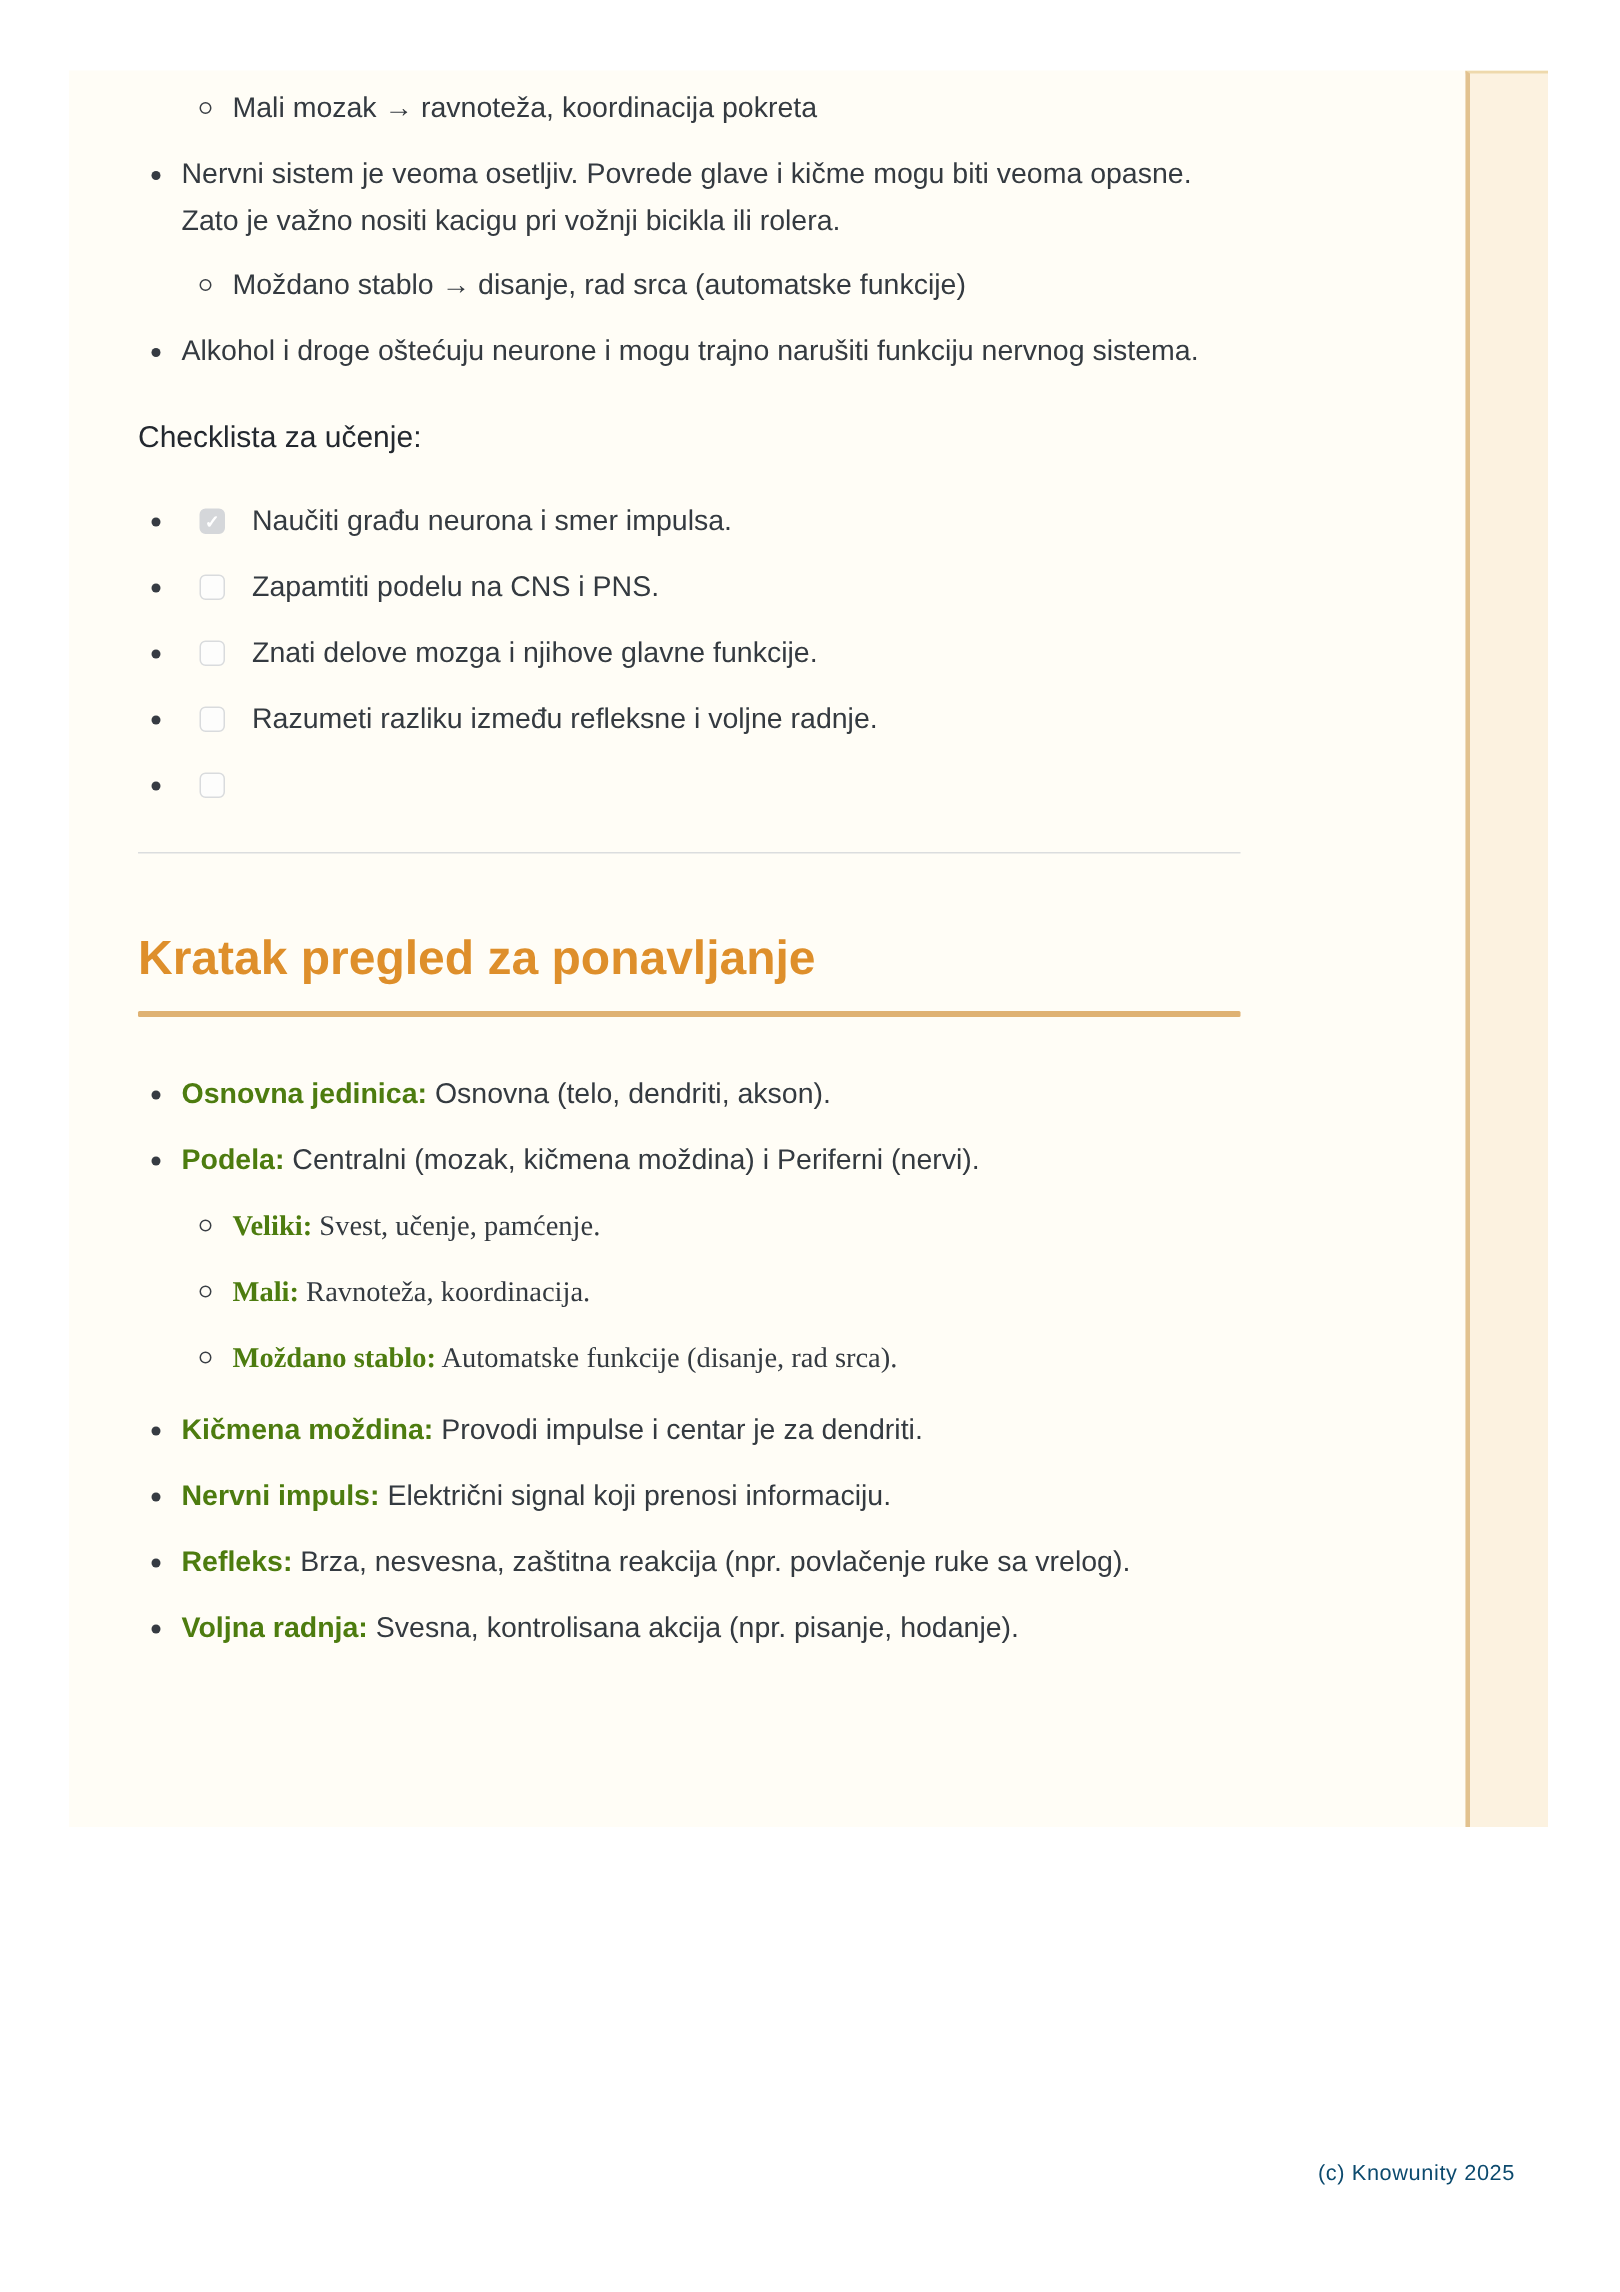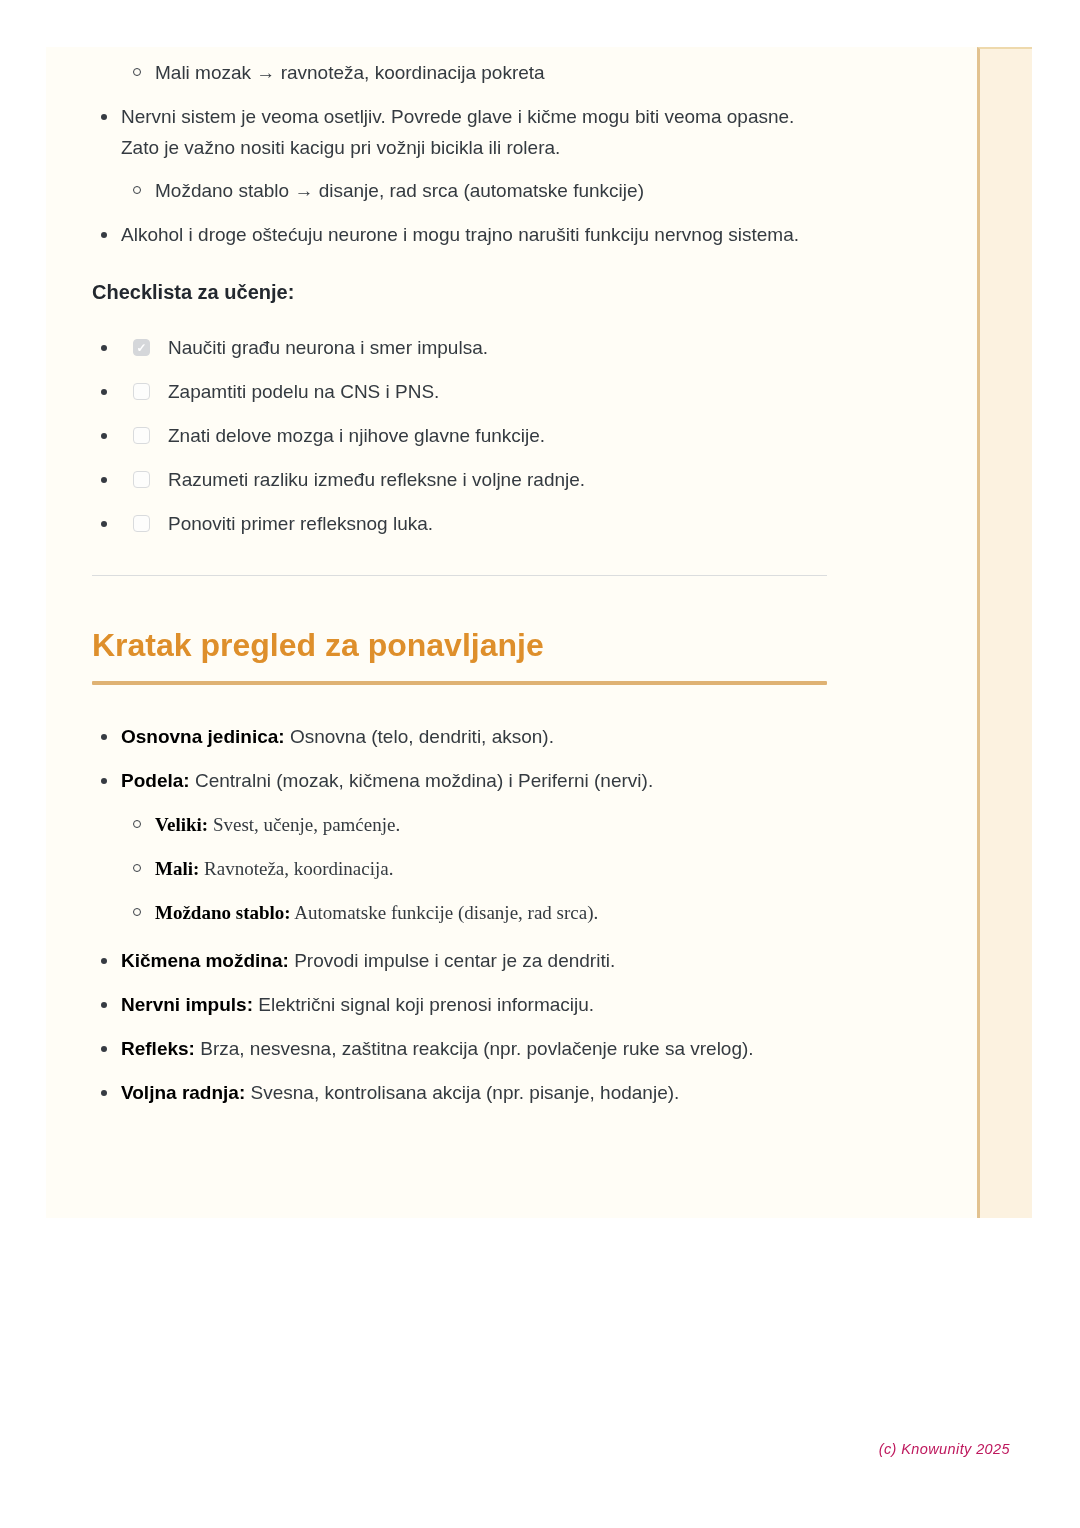--- a/index.html
+++ b/index.html
@@ -44,21 +44,21 @@
     flex: 0 0 auto;
     width: 8px; height: 8px;
     border-radius: 50%;
     border: 1.5px solid #3a3f45;
     background: transparent;
     margin: 11px 14px 0 41px;
   }
   .mb-line { margin-bottom: 13px; }
   .mb-para { margin-bottom: 12px; margin-top: 10px; }
   .section-title {
-    font-weight: bold;
+    font-weight: normal;
     font-size: 20px;
     color: #23282f;
     margin: 27px 0 24px 0;
   }
   .check-row { display: flex; align-items: flex-start; margin-bottom: 13px; }
   .checkbox {
     flex: 0 0 auto;
     width: 17px; height: 17px;
     border-radius: 4px;
     border: 1.5px solid #d9dbdd;
@@ -90,30 +90,29 @@
     font-weight: bold;
     color: #de8f2b;
   }
   .heading-rule {
     width: 735px; height: 4px;
     background: #dfb273;
     margin-top: 15px;
     border-radius: 1px;
   }
   .summary-list { margin-top: 36px; }
-  .b { font-weight: bold; color: #000000; }
+  .b { font-weight: bold; color: #4d7c0f; }
   .sub-list { margin: 12px 0 17px 0; font-family: Liberation Serif, serif; }
   .footer {
     position: absolute;
     top: 1441px;
     right: 70px;
     font-size: 14.5px;
     letter-spacing: 0.4px;
-    color: #be185d;
-    font-style: italic;
+    color: #0c4a6e;
   }
 </style>
 </head>
 <body>
 
 <div class="page-card">
   <div class="side-stripe"></div>
 
   <div class="content">
 
@@ -155,21 +154,20 @@
       <span class="txt">Znati delove mozga i njihove glavne funkcije.</span>
     </div>
     <div class="check-row">
       <span class="dot"></span>
       <span class="checkbox"></span>
       <span class="txt">Razumeti razliku između refleksne i voljne radnje.</span>
     </div>
     <div class="check-row">
       <span class="dot"></span>
       <span class="checkbox"></span>
-      <span class="txt">Ponoviti primer refleksnog luka.</span>
     </div>
 
     <div class="divider"></div>
 
     <h1 class="summary-heading">Kratak pregled za ponavljanje</h1>
     <div class="heading-rule"></div>
 
     <div class="summary-list">
 
       <div class="row mb-line">

